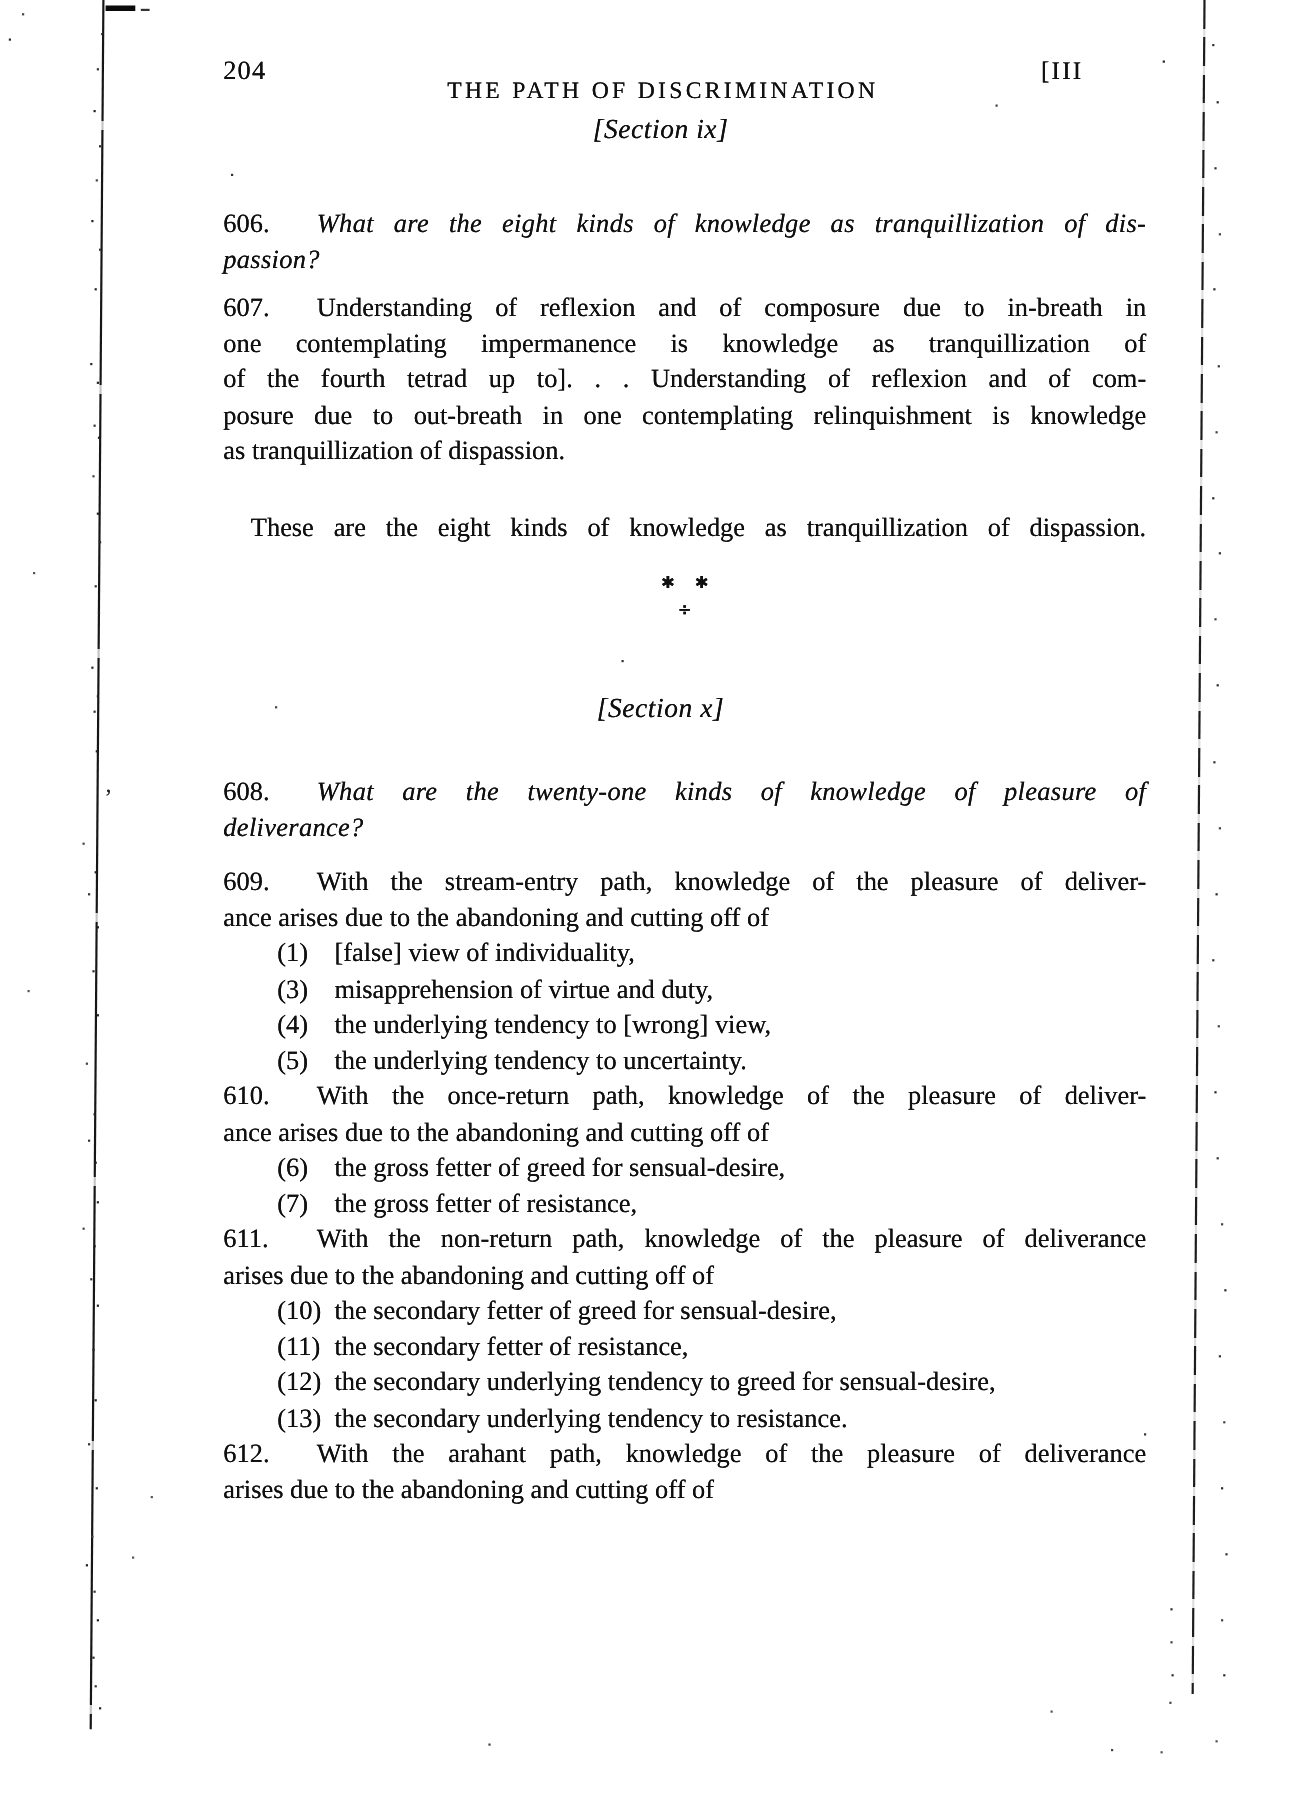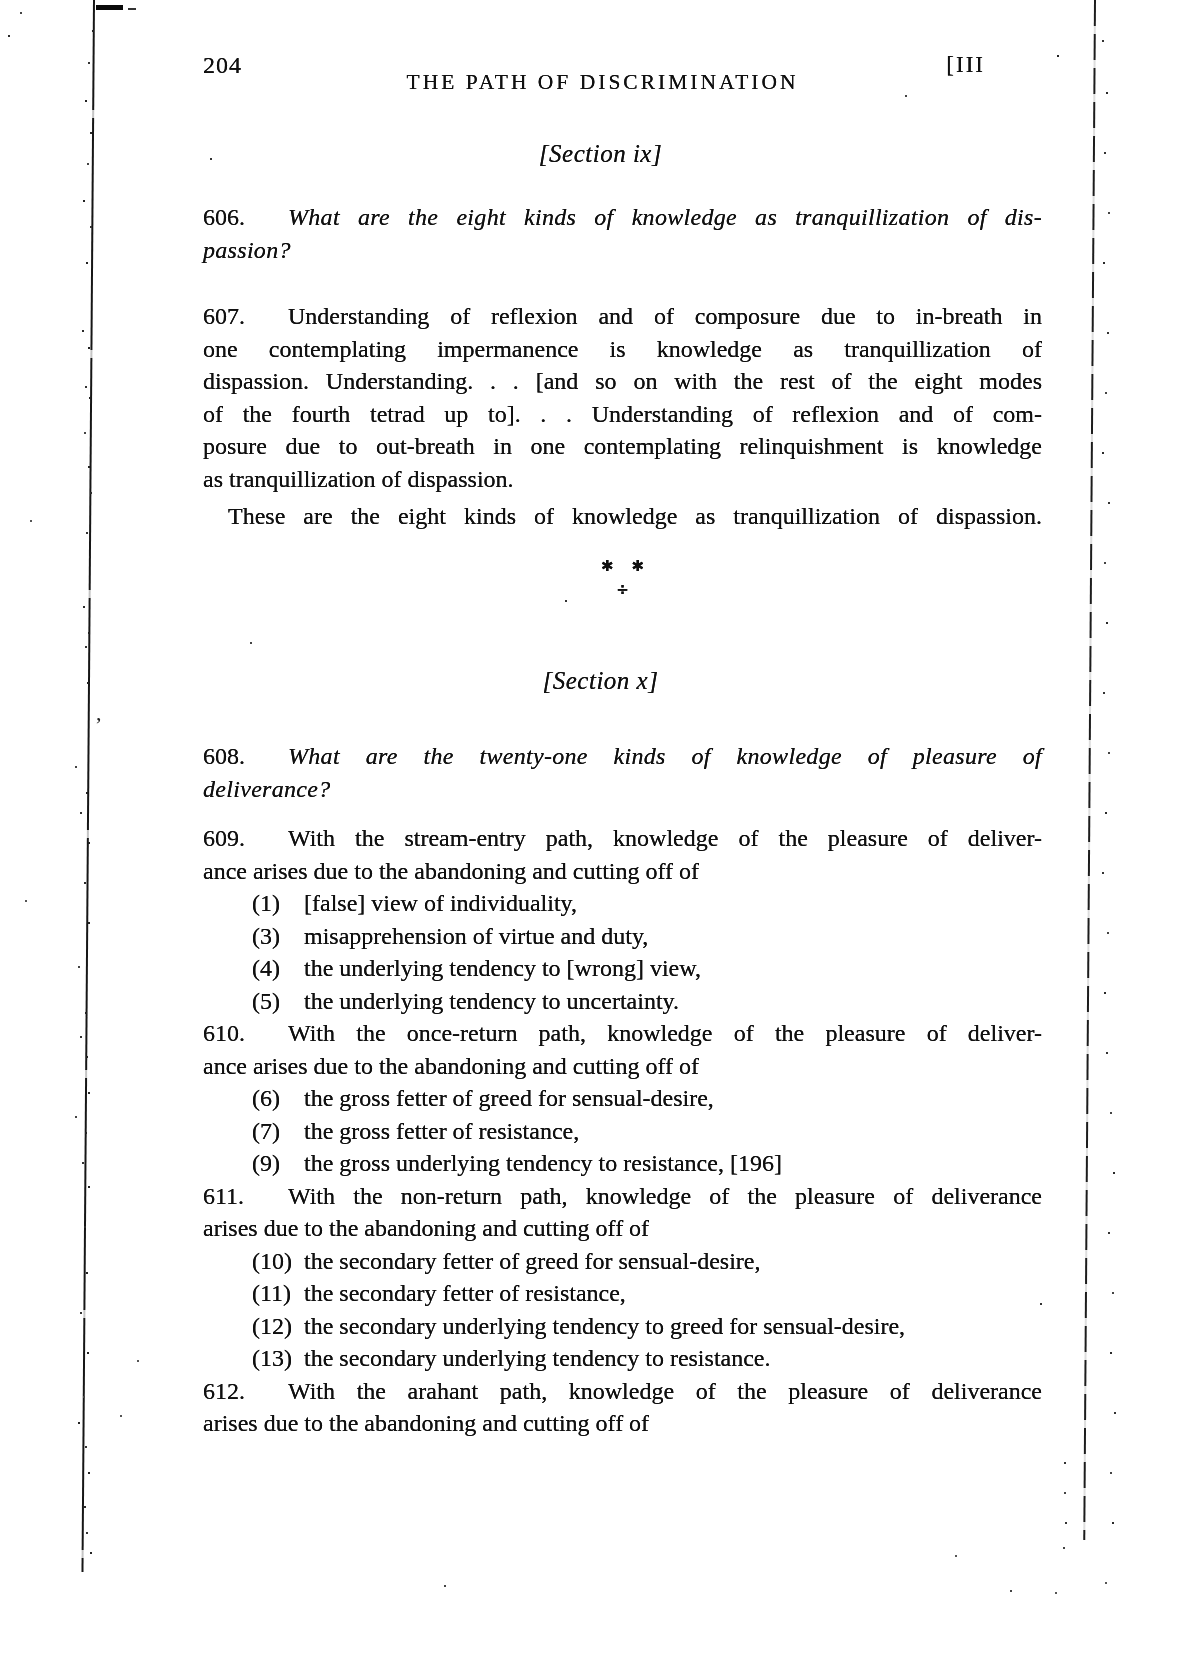--- a/index.html
+++ b/index.html
@@ -60,37 +60,37 @@
     font-size:24px;
     text-shadow:0 0 0.5px currentColor;
   }
   #pageheader{position:absolute;left:0;top:52px;width:100%;height:32px;}
   .pgnum{position:absolute;left:0;top:0;font-size:24px;letter-spacing:1px;}
   .runtitle{
     position:absolute;left:calc(50% - 20px);top:18px;transform:translateX(-50%);
     font-size:21.5px;letter-spacing:3px;white-space:nowrap;
   }
   .corner{position:absolute;right:57px;top:0;font-size:23px;letter-spacing:2px;}
-  .block{position:absolute;left:0;width:100%;margin-top:36px;}
+  .block{position:absolute;left:0;width:100%;}
   .heading{
     font-style:italic;font-size:25px;text-align:center;
     transform:translateX(-22px);letter-spacing:0.5px;
   }
   .line{height:32.5px;line-height:32.5px;white-space:nowrap;}
   .line.fill{white-space:normal;text-align:justify;text-align-last:justify;}
   .line.indent{padding-left:25px;}
   .line.italic .ltext{font-style:italic;letter-spacing:0.3px;}
   .pnum{display:inline-block;width:85px;font-style:normal;}
   .lnum{display:inline-block;margin-left:49px;min-width:52px;}
   .separator{text-align:center;transform:translateX(0px);}
   .separator .stars{height:24px;line-height:24px;font-family:"DejaVu Sans",sans-serif;font-size:15px;}
   .separator .stars span{display:inline-block;margin:0 9px;}
   .separator .lower{height:24px;line-height:24px;font-family:"DejaVu Sans",sans-serif;font-size:15px;font-weight:bold;}
   .b-sec9{top:104px;}
-  .b-p606{top:165px;}
+  .b-p606{top:188px;}
   .b-p607{top:264px;}
   .b-these{top:464px;}
   .b-sep{top:518px;}
   .b-sec10{top:631px;}
   .b-p608{top:704px;}
   .b-flow{top:786px;}
 </style>
 </head>
 <body>
 
@@ -111,21 +111,20 @@
     </div>
     <div id="bodyblocks">
         <div class="block b-sec9 heading">[Section ix]</div>
         <div class="block b-p606">
           <div class="line fill italic"><span class="pnum">606.</span><span class="ltext">What are the eight kinds of knowledge as tranquillization of dis-</span></div>
           <div class="line italic"><span class="ltext">passion?</span></div>
         </div>
         <div class="block b-p607">
           <div class="line fill"><span class="pnum">607.</span><span class="ltext">Understanding of reflexion and of composure due to in-breath in</span></div>
           <div class="line fill"><span class="ltext">one contemplating impermanence is knowledge as tranquillization of</span></div>
-          <div class="line fill"><span class="ltext">dispassion. Understanding. . . [and so on with the rest of the eight modes</span></div>
           <div class="line fill"><span class="ltext">of the fourth tetrad up to]. . . Understanding of reflexion and of com-</span></div>
           <div class="line fill"><span class="ltext">posure due to out-breath in one contemplating relinquishment is knowledge</span></div>
           <div class="line"><span class="ltext">as tranquillization of dispassion.</span></div>
         </div>
         <div class="block b-these">
           <div class="line fill indent"><span class="ltext">These are the eight kinds of knowledge as tranquillization of dispassion.</span></div>
         </div>
         <div class="block b-sep separator">
           <div class="stars"><span>✱</span><span>✱</span></div>
           <div class="lower">÷</div>
@@ -139,21 +138,20 @@
           <div class="line fill"><span class="pnum">609.</span><span class="ltext">With the stream-entry path, knowledge of the pleasure of deliver-</span></div>
           <div class="line"><span class="ltext">ance arises due to the abandoning and cutting off of</span></div>
           <div class="line"><span class="lnum">(1)</span><span class="ltext">[false] view of individuality,</span></div>
           <div class="line"><span class="lnum">(3)</span><span class="ltext">misapprehension of virtue and duty,</span></div>
           <div class="line"><span class="lnum">(4)</span><span class="ltext">the underlying tendency to [wrong] view,</span></div>
           <div class="line"><span class="lnum">(5)</span><span class="ltext">the underlying tendency to uncertainty.</span></div>
           <div class="line fill"><span class="pnum">610.</span><span class="ltext">With the once-return path, knowledge of the pleasure of deliver-</span></div>
           <div class="line"><span class="ltext">ance arises due to the abandoning and cutting off of</span></div>
           <div class="line"><span class="lnum">(6)</span><span class="ltext">the gross fetter of greed for sensual-desire,</span></div>
           <div class="line"><span class="lnum">(7)</span><span class="ltext">the gross fetter of resistance,</span></div>
-          <div class="line"><span class="lnum">(9)</span><span class="ltext">the gross underlying tendency to resistance, [196]</span></div>
           <div class="line fill"><span class="pnum">611.</span><span class="ltext">With the non-return path, knowledge of the pleasure of deliverance</span></div>
           <div class="line"><span class="ltext">arises due to the abandoning and cutting off of</span></div>
           <div class="line"><span class="lnum">(10)</span><span class="ltext">the secondary fetter of greed for sensual-desire,</span></div>
           <div class="line"><span class="lnum">(11)</span><span class="ltext">the secondary fetter of resistance,</span></div>
           <div class="line"><span class="lnum">(12)</span><span class="ltext">the secondary underlying tendency to greed for sensual-desire,</span></div>
           <div class="line"><span class="lnum">(13)</span><span class="ltext">the secondary underlying tendency to resistance.</span></div>
           <div class="line fill"><span class="pnum">612.</span><span class="ltext">With the arahant path, knowledge of the pleasure of deliverance</span></div>
           <div class="line"><span class="ltext">arises due to the abandoning and cutting off of</span></div>
         </div>
       </div>

